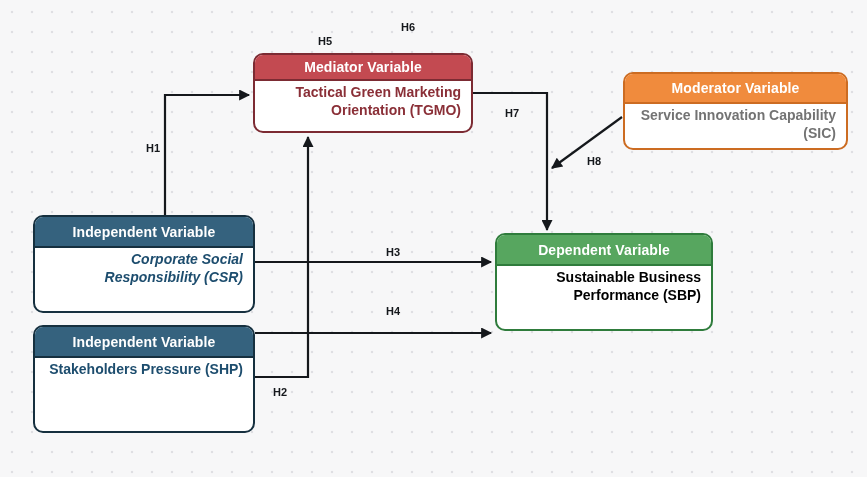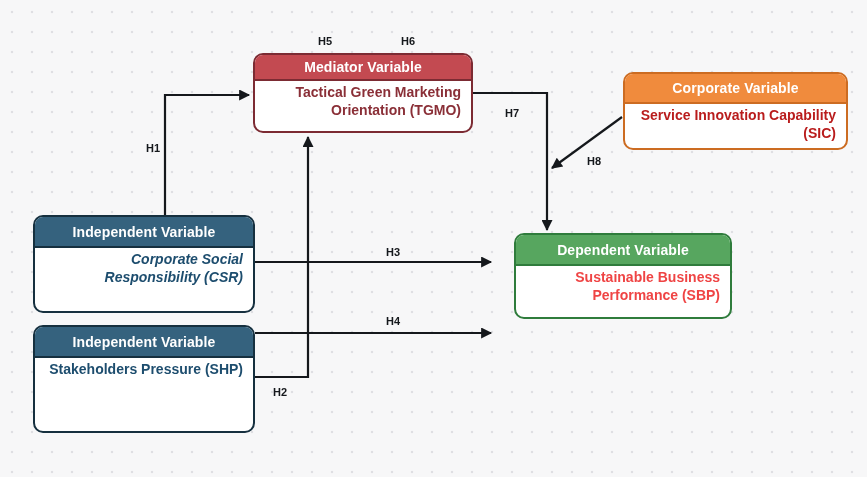--- a/index.html
+++ b/index.html
@@ -59,21 +59,21 @@
   }
   
   #box-mediator  {left:253px;top:53px; width:220px;height:80px;}
   #box-mediator  .vbox-header{height:24px;}
   #box-moderator {left:623px;top:72px; width:225px;height:78px;}
   #box-moderator .vbox-header{height:28px;}
   #box-csr       {left:33px; top:215px;width:222px;height:98px;}
   #box-csr       .vbox-header{height:29px;}
   #box-shp       {left:33px; top:325px;width:222px;height:108px;}
   #box-shp       .vbox-header{height:29px;}
-  #box-sbp       {left:495px;top:233px;width:218px;height:86px;margin-left:19px;}
+  #box-sbp       {left:495px;top:233px;width:218px;height:98px;}
   #box-sbp       .vbox-header{height:29px;}
 </style>
 </head>
 <body>
 
 <div class="canvas">
 
   <svg class="arrow-layer" viewBox="0 0 867 477">
     <defs>
       <marker id="ah" viewBox="0 0 10 10" markerUnits="userSpaceOnUse" markerWidth="13" markerHeight="11" refX="9" refY="5" orient="auto">
@@ -86,44 +86,44 @@
       <path d="M255,262 L491,262" marker-end="url(#ah)"></path>
       <path d="M255,333 L491,333" marker-end="url(#ah)"></path>
       <path d="M472,93 L547,93 L547,230" marker-end="url(#ah)"></path>
       <path d="M622,117 L552,168" marker-end="url(#ah)"></path>
     </g>
   </svg>
 
   <span class="hyp-label" style="left:153px;top:148px">H1</span>
   <span class="hyp-label" style="left:280px;top:392px">H2</span>
   <span class="hyp-label" style="left:393px;top:252px">H3</span>
-  <span class="hyp-label" style="left:393px;top:321px">H4</span>
+  <span class="hyp-label" style="left:393px;top:311px">H4</span>
   <span class="hyp-label" style="left:325px;top:41px">H5</span>
-  <span class="hyp-label" style="left:408px;top:41px">H6</span>
+  <span class="hyp-label" style="left:408px;top:27px">H6</span>
   <span class="hyp-label" style="left:512px;top:113px">H7</span>
   <span class="hyp-label" style="left:594px;top:161px">H8</span>
 
   <div class="vbox" id="box-mediator" style="border-color: rgb(124, 43, 51);">
     <div class="vbox-header" style="background-color: rgb(195, 74, 81); border-bottom-color: rgb(124, 43, 51);">Mediator Variable</div>
     <div class="vbox-body" style="color: rgb(138, 47, 55);">Tactical Green Marketing Orientation (TGMO)</div>
   </div>
 
   <div class="vbox" id="box-moderator" style="border-color: rgb(204, 108, 34);">
-    <div class="vbox-header" style="background-color: rgb(240, 139, 61); border-bottom-color: rgb(204, 108, 34);">Corporate Variable</div>
-    <div class="vbox-body" style="color: #b91c1c;">Service Innovation Capability (SIC)</div>
+    <div class="vbox-header" style="background-color: rgb(240, 139, 61); border-bottom-color: rgb(204, 108, 34);">Moderator Variable</div>
+    <div class="vbox-body" style="color: #737373;">Service Innovation Capability (SIC)</div>
   </div>
 
   <div class="vbox" id="box-csr" style="border-color: rgb(22, 48, 63);">
     <div class="vbox-header" style="background-color: rgb(53, 98, 126); border-bottom-color: rgb(22, 48, 63);">Independent Variable</div>
     <div class="vbox-body" style="color: rgb(29, 77, 110); font-style: italic;">Corporate Social Responsibility (CSR)</div>
   </div>
 
   <div class="vbox" id="box-shp" style="border-color: rgb(22, 48, 63);">
     <div class="vbox-header" style="background-color: rgb(53, 98, 126); border-bottom-color: rgb(22, 48, 63);">Independent Variable</div>
     <div class="vbox-body" style="color: rgb(29, 77, 110); border-radius: 27px;">Stakeholders Pressure (SHP)</div>
   </div>
 
   <div class="vbox" id="box-sbp" style="border-color: rgb(47, 124, 60);">
     <div class="vbox-header" style="background-color: rgb(87, 166, 95); border-bottom-color: rgb(47, 124, 60);">Dependent Variable</div>
-    <div class="vbox-body" style="color: #ef4444;">Sustainable Business Performance (SBP)</div>
+    <div class="vbox-body" style="color: #000000;">Sustainable Business Performance (SBP)</div>
   </div>
 
 </div>
 
 </body></html>

